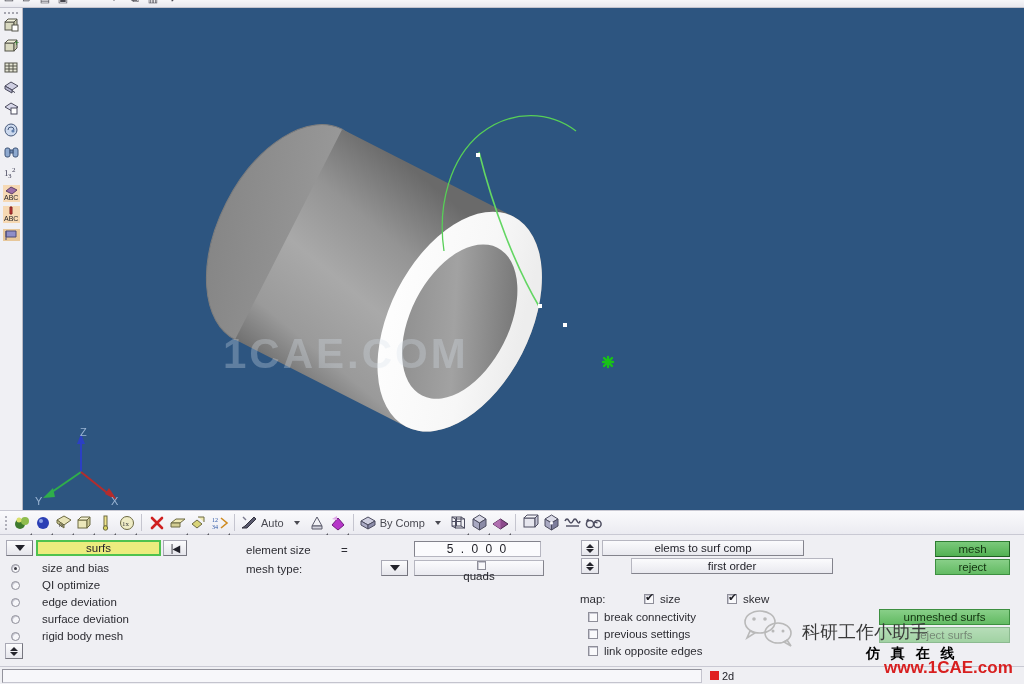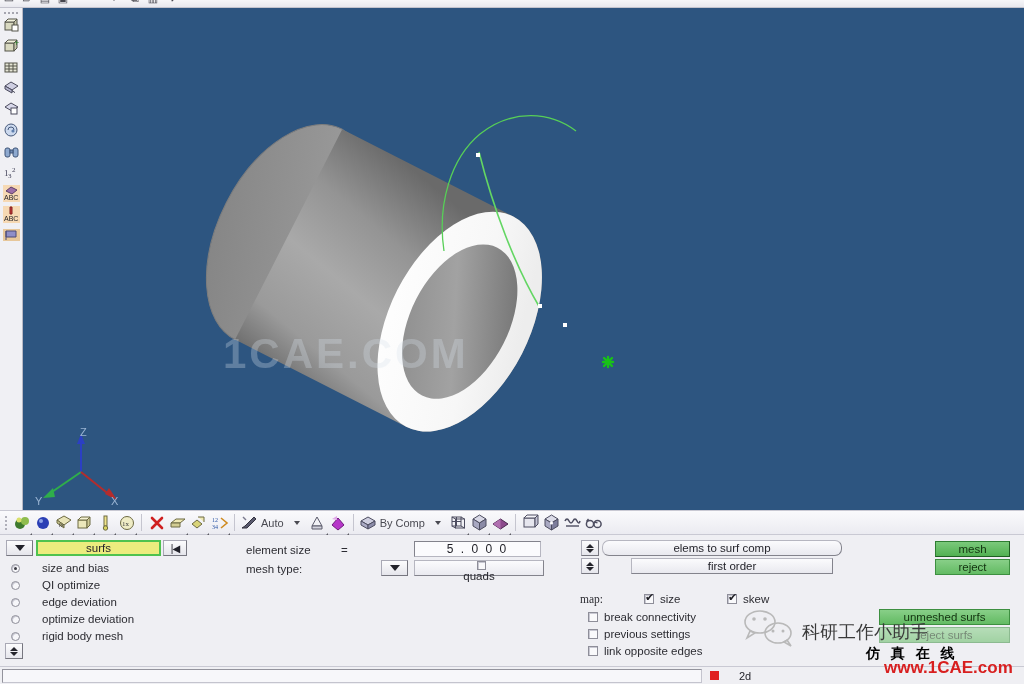--- a/index.html
+++ b/index.html
@@ -185,21 +185,21 @@
 
   
   #statusbar {
     position: absolute; left: 0; top: 667px; width: 1024px; height: 17px;
     background: #efeff3; display: flex; align-items: center;
   }
   .sb-field {
     height: 14px; background: #f7f7fa;
     border: 1px solid #c4c4ce; border-left-color:#93939c; border-top-color:#93939c;
   }
-  .sb-tag { display:flex; align-items:center; gap:20px; font-size: 11px; color:#25252c; }
+  .sb-tag { display:flex; align-items:center; gap:3px; font-size: 11px; color:#25252c; }
   .sb-swatch { width: 9px; height: 9px; background: #e02020; display:block; }
 
   
   .wm { position: absolute; pointer-events: none; user-select: none; }
   #wm-cn {
     left: 802px; top: 620px; font-size: 18px; color: #3a3a3a;
     font-family: "DejaVu Sans", sans-serif; white-space: nowrap; font-weight: 500;
   }
   #wm-wechat { left: 740px; top: 608px; }
   #wm-1cae {
@@ -608,21 +608,21 @@
     <div class="radio-row" style="left:11px; top:44px;">
       <span class="radio"></span>
       <span class="p-label">QI optimize</span>
     </div>
     <div class="radio-row" style="left:11px; top:61px;">
       <span class="radio"></span>
       <span class="p-label">edge deviation</span>
     </div>
     <div class="radio-row" style="left:11px; top:78px;">
       <span class="radio"></span>
-      <span class="p-label">optimize deviation</span>
+      <span class="p-label">surface deviation</span>
     </div>
     <div class="radio-row" style="left:11px; top:95px;">
       <span class="radio"></span>
       <span class="p-label">rigid body mesh</span>
     </div>
 
     <div class="spin-row" style="left:5px; top:108px;">
       <div class="spinner">
         <span class="up"></span>
         <span class="dn"></span>
@@ -642,36 +642,36 @@
     <div class="meshtype-field" style="position:absolute; left:411px; top:25px; width:130px;flex-direction:column;">
       <span class="cbx"></span>
       <span class="txt">quads</span>
     </div>
 
     <div class="spin-row" style="left:581px; top:5px;">
       <div class="spinner">
         <span class="up"></span>
         <span class="dn"></span>
       </div>
-      <div class="grey-btn" style="width:240px;border-radius:7px;">
+      <div class="grey-btn" style="width:202px;">
         <span>elems to surf comp</span>
       </div>
     </div>
 
     <div class="spin-row" style="left:581px; top:23px;">
       <div class="spinner">
         <span class="up"></span>
         <span class="dn"></span>
       </div>
       <div class="grey-btn" style="width:202px;margin-left:32px;">
         <span>first order</span>
       </div>
     </div>
 
-    <span class="p-label" style="position:absolute; left:580px; top:58px;font-family:Liberation Serif, serif;">map:</span>
+    <span class="p-label" style="position:absolute; left:580px; top:58px;">map:</span>
     <div class="cb-row" style="left:644px; top:58px;">
       <span class="checkbox on"></span>
       <span class="p-label">size</span>
     </div>
     <div class="cb-row" style="left:727px; top:58px;">
       <span class="checkbox on"></span>
       <span class="p-label">skew</span>
     </div>
 
     <div class="cb-row" style="left:588px; top:76px;">

